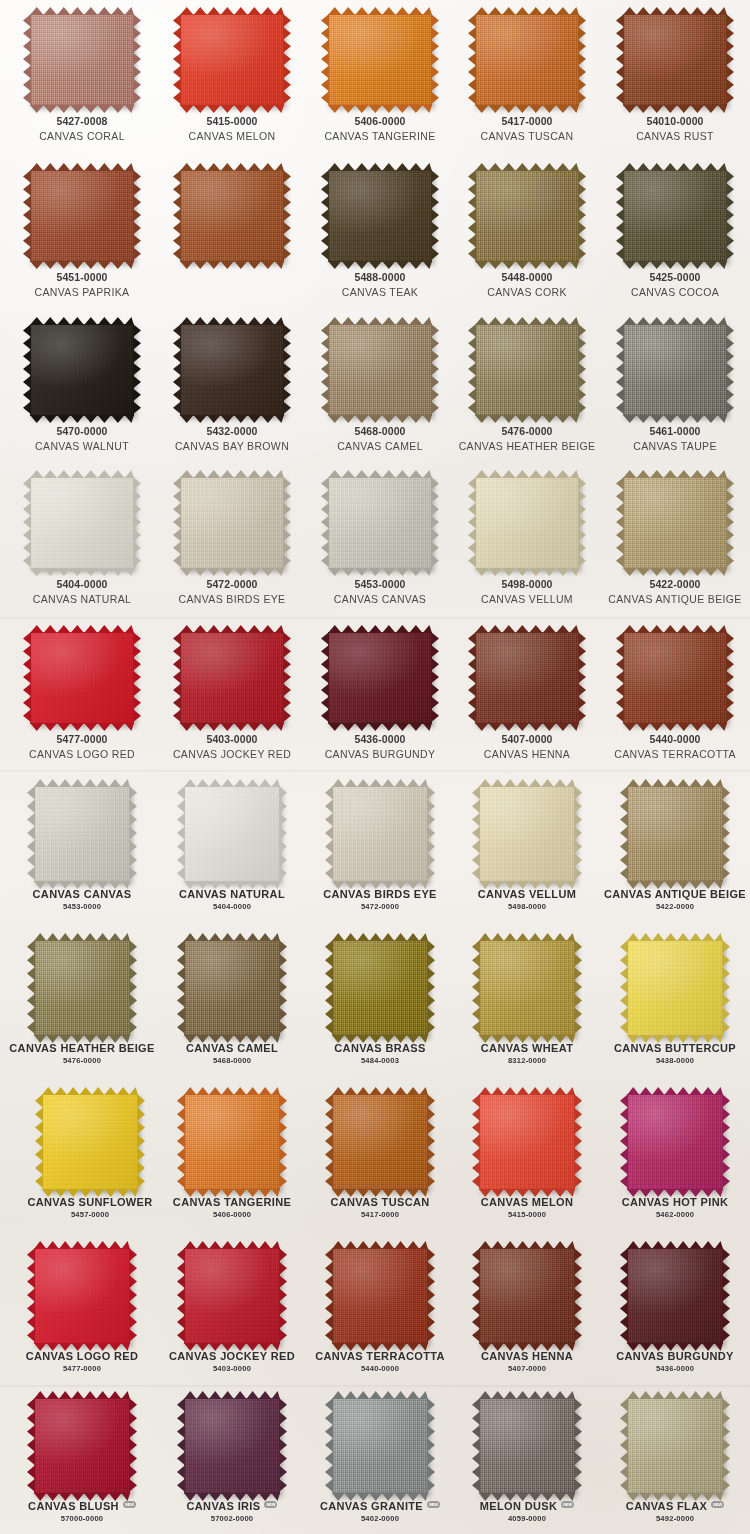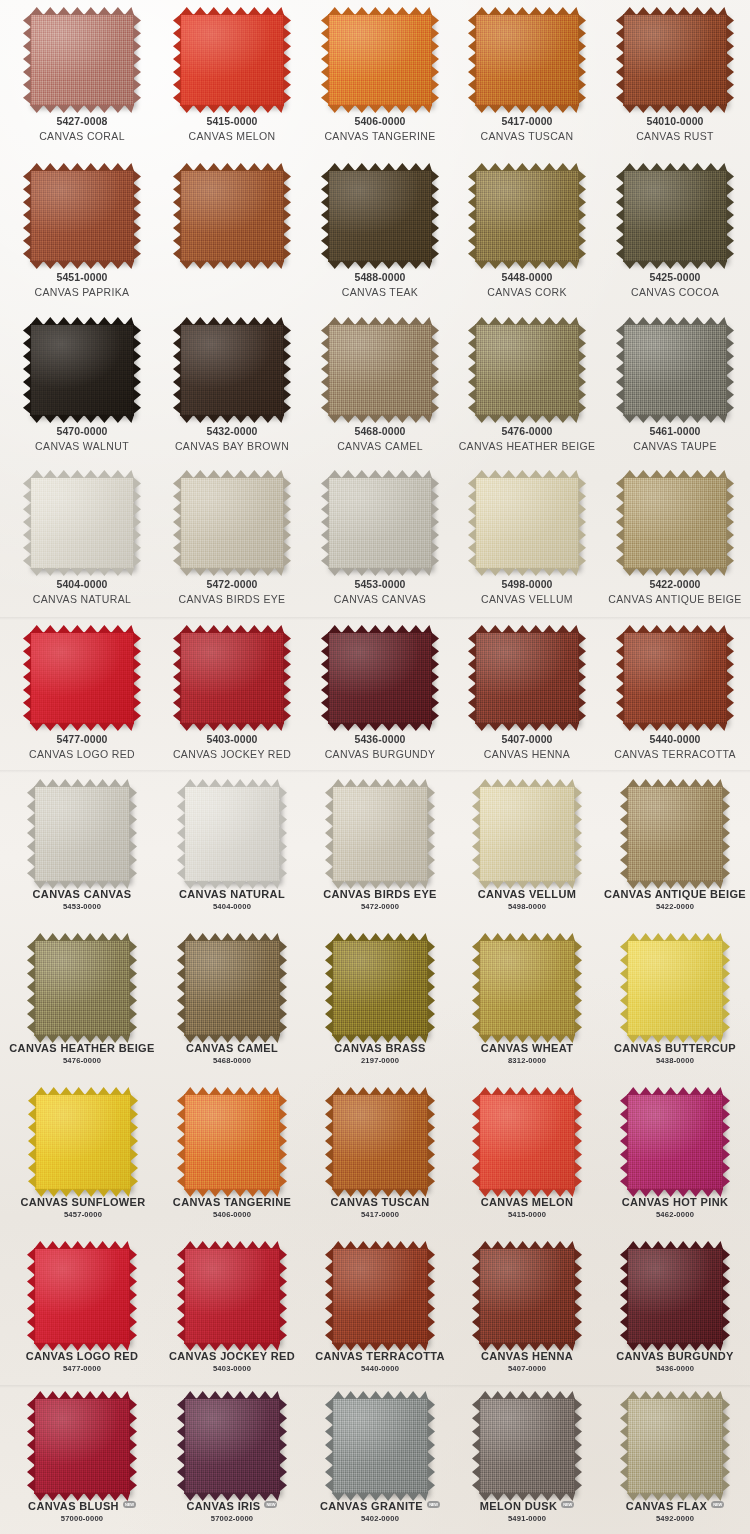--- a/index.html
+++ b/index.html
@@ -513,21 +513,21 @@
         <div class="cell" style="position: absolute; left: 305px; width: 150px;">
           <div class="sw-wrap" style="width: 96px; height: 96px; margin: 0px auto;">
             <div class="swatch" style="position: absolute; inset: 0px; background: rgb(139, 119, 36);"></div>
             <div style="position: absolute; background: rgb(139, 119, 36); left: 0px; width: 96px; height: 8px; top: -7px; clip-path: polygon(0px 100%, 0px 100%, 6.5% 0px, 13% 100%, 19.5% 0px, 26% 100%, 32.5% 0px, 39% 100%, 45.5% 0px, 52% 100%, 58.5% 0px, 65% 100%, 71.5% 0px, 78% 100%, 84.5% 0px, 91% 100%, 97.5% 0px, 100% 100%); filter: brightness(0.82);"></div>
             <div style="position: absolute; background: rgb(139, 119, 36); left: 0px; width: 96px; height: 8px; bottom: -7px; clip-path: polygon(0px 0px, 6.5% 100%, 13% 0px, 19.5% 100%, 26% 0px, 32.5% 100%, 39% 0px, 45.5% 100%, 52% 0px, 58.5% 100%, 65% 0px, 71.5% 100%, 78% 0px, 84.5% 100%, 91% 0px, 97.5% 100%, 100% 0px); filter: brightness(0.82);"></div>
             <div style="position: absolute; background: rgb(139, 119, 36); top: 0px; height: 96px; width: 8px; left: -7px; clip-path: polygon(100% 0px, 0px 7%, 100% 14%, 0px 21%, 100% 28%, 0px 35%, 100% 42%, 0px 49%, 100% 56%, 0px 63%, 100% 70%, 0px 77%, 100% 84%, 0px 91%, 100% 98%, 100% 100%); filter: brightness(0.82);"></div>
             <div style="position: absolute; background: rgb(139, 119, 36); top: 0px; height: 96px; width: 8px; right: -7px; clip-path: polygon(0px 0px, 100% 7%, 0px 14%, 100% 21%, 0px 28%, 100% 35%, 0px 42%, 100% 49%, 0px 56%, 100% 63%, 0px 70%, 100% 77%, 0px 84%, 100% 91%, 0px 98%, 0px 100%); filter: brightness(0.82);"></div>
           </div>
           <div class="lbl">
             <div class="name"><span class="nm-line">CANVAS BRASS</span></div>
-            <div class="code">2197-0000</div>
+            <div class="code">5484-0003</div>
           </div>
         </div>
         <div class="cell" style="position: absolute; left: 452px; width: 150px;">
           <div class="sw-wrap" style="width: 96px; height: 96px; margin: 0px auto;">
             <div class="swatch" style="position: absolute; inset: 0px; background: rgb(181, 154, 63);"></div>
             <div style="position: absolute; background: rgb(181, 154, 63); left: 0px; width: 96px; height: 8px; top: -7px; clip-path: polygon(0px 100%, 0px 100%, 6.5% 0px, 13% 100%, 19.5% 0px, 26% 100%, 32.5% 0px, 39% 100%, 45.5% 0px, 52% 100%, 58.5% 0px, 65% 100%, 71.5% 0px, 78% 100%, 84.5% 0px, 91% 100%, 97.5% 0px, 100% 100%); filter: brightness(0.82);"></div>
             <div style="position: absolute; background: rgb(181, 154, 63); left: 0px; width: 96px; height: 8px; bottom: -7px; clip-path: polygon(0px 0px, 6.5% 100%, 13% 0px, 19.5% 100%, 26% 0px, 32.5% 100%, 39% 0px, 45.5% 100%, 52% 0px, 58.5% 100%, 65% 0px, 71.5% 100%, 78% 0px, 84.5% 100%, 91% 0px, 97.5% 100%, 100% 0px); filter: brightness(0.82);"></div>
             <div style="position: absolute; background: rgb(181, 154, 63); top: 0px; height: 96px; width: 8px; left: -7px; clip-path: polygon(100% 0px, 0px 7%, 100% 14%, 0px 21%, 100% 28%, 0px 35%, 100% 42%, 0px 49%, 100% 56%, 0px 63%, 100% 70%, 0px 77%, 100% 84%, 0px 91%, 100% 98%, 100% 100%); filter: brightness(0.82);"></div>
             <div style="position: absolute; background: rgb(181, 154, 63); top: 0px; height: 96px; width: 8px; right: -7px; clip-path: polygon(0px 0px, 100% 7%, 0px 14%, 100% 21%, 0px 28%, 100% 35%, 0px 42%, 100% 49%, 0px 56%, 100% 63%, 0px 70%, 100% 77%, 0px 84%, 100% 91%, 0px 98%, 0px 100%); filter: brightness(0.82);"></div>
           </div>
@@ -544,21 +544,21 @@
             <div style="position: absolute; background: rgb(239, 216, 79); top: 0px; height: 96px; width: 8px; left: -7px; clip-path: polygon(100% 0px, 0px 7%, 100% 14%, 0px 21%, 100% 28%, 0px 35%, 100% 42%, 0px 49%, 100% 56%, 0px 63%, 100% 70%, 0px 77%, 100% 84%, 0px 91%, 100% 98%, 100% 100%); filter: brightness(0.82);"></div>
             <div style="position: absolute; background: rgb(239, 216, 79); top: 0px; height: 96px; width: 8px; right: -7px; clip-path: polygon(0px 0px, 100% 7%, 0px 14%, 100% 21%, 0px 28%, 100% 35%, 0px 42%, 100% 49%, 0px 56%, 100% 63%, 0px 70%, 100% 77%, 0px 84%, 100% 91%, 0px 98%, 0px 100%); filter: brightness(0.82);"></div>
           </div>
           <div class="lbl">
             <div class="name"><span class="nm-line">CANVAS BUTTERCUP</span></div>
             <div class="code">5438-0000</div>
           </div>
         </div>
       </div>
       <div class="row bot" style="position: absolute; left: 0px; right: 0px; top: 1094px;">
-        <div class="cell" style="position: absolute; left: 8px; width: 150px;">
+        <div class="cell" style="position: absolute; left: 15px; width: 150px;">
           <div class="sw-wrap" style="width: 96px; height: 96px; margin: 0px auto;">
             <div class="swatch" style="position: absolute; inset: 0px; background: rgb(242, 204, 35);"></div>
             <div style="position: absolute; background: rgb(242, 204, 35); left: 0px; width: 96px; height: 8px; top: -7px; clip-path: polygon(0px 100%, 0px 100%, 6.5% 0px, 13% 100%, 19.5% 0px, 26% 100%, 32.5% 0px, 39% 100%, 45.5% 0px, 52% 100%, 58.5% 0px, 65% 100%, 71.5% 0px, 78% 100%, 84.5% 0px, 91% 100%, 97.5% 0px, 100% 100%); filter: brightness(0.82);"></div>
             <div style="position: absolute; background: rgb(242, 204, 35); left: 0px; width: 96px; height: 8px; bottom: -7px; clip-path: polygon(0px 0px, 6.5% 100%, 13% 0px, 19.5% 100%, 26% 0px, 32.5% 100%, 39% 0px, 45.5% 100%, 52% 0px, 58.5% 100%, 65% 0px, 71.5% 100%, 78% 0px, 84.5% 100%, 91% 0px, 97.5% 100%, 100% 0px); filter: brightness(0.82);"></div>
             <div style="position: absolute; background: rgb(242, 204, 35); top: 0px; height: 96px; width: 8px; left: -7px; clip-path: polygon(100% 0px, 0px 7%, 100% 14%, 0px 21%, 100% 28%, 0px 35%, 100% 42%, 0px 49%, 100% 56%, 0px 63%, 100% 70%, 0px 77%, 100% 84%, 0px 91%, 100% 98%, 100% 100%); filter: brightness(0.82);"></div>
             <div style="position: absolute; background: rgb(242, 204, 35); top: 0px; height: 96px; width: 8px; right: -7px; clip-path: polygon(0px 0px, 100% 7%, 0px 14%, 100% 21%, 0px 28%, 100% 35%, 0px 42%, 100% 49%, 0px 56%, 100% 63%, 0px 70%, 100% 77%, 0px 84%, 100% 91%, 0px 98%, 0px 100%); filter: brightness(0.82);"></div>
           </div>
           <div class="lbl">
             <div class="name"><span class="nm-line">CANVAS SUNFLOWER</span></div>
             <div class="code">5457-0000</div>
@@ -727,21 +727,21 @@
         <div class="cell" style="position: absolute; left: 452px; width: 150px;">
           <div class="sw-wrap" style="width: 96px; height: 96px; margin: 0px auto;">
             <div class="swatch" style="position: absolute; inset: 0px; background: rgb(122, 111, 104);"></div>
             <div style="position: absolute; background: rgb(122, 111, 104); left: 0px; width: 96px; height: 8px; top: -7px; clip-path: polygon(0px 100%, 0px 100%, 6.5% 0px, 13% 100%, 19.5% 0px, 26% 100%, 32.5% 0px, 39% 100%, 45.5% 0px, 52% 100%, 58.5% 0px, 65% 100%, 71.5% 0px, 78% 100%, 84.5% 0px, 91% 100%, 97.5% 0px, 100% 100%); filter: brightness(0.82);"></div>
             <div style="position: absolute; background: rgb(122, 111, 104); left: 0px; width: 96px; height: 8px; bottom: -7px; clip-path: polygon(0px 0px, 6.5% 100%, 13% 0px, 19.5% 100%, 26% 0px, 32.5% 100%, 39% 0px, 45.5% 100%, 52% 0px, 58.5% 100%, 65% 0px, 71.5% 100%, 78% 0px, 84.5% 100%, 91% 0px, 97.5% 100%, 100% 0px); filter: brightness(0.82);"></div>
             <div style="position: absolute; background: rgb(122, 111, 104); top: 0px; height: 96px; width: 8px; left: -7px; clip-path: polygon(100% 0px, 0px 7%, 100% 14%, 0px 21%, 100% 28%, 0px 35%, 100% 42%, 0px 49%, 100% 56%, 0px 63%, 100% 70%, 0px 77%, 100% 84%, 0px 91%, 100% 98%, 100% 100%); filter: brightness(0.82);"></div>
             <div style="position: absolute; background: rgb(122, 111, 104); top: 0px; height: 96px; width: 8px; right: -7px; clip-path: polygon(0px 0px, 100% 7%, 0px 14%, 100% 21%, 0px 28%, 100% 35%, 0px 42%, 100% 49%, 0px 56%, 100% 63%, 0px 70%, 100% 77%, 0px 84%, 100% 91%, 0px 98%, 0px 100%); filter: brightness(0.82);"></div>
           </div>
           <div class="lbl">
             <div class="name"><span class="nm-line">MELON DUSK</span><span class="badge"><s>NEW</s></span></div>
-            <div class="code">5491-0000</div>
+            <div class="code">4059-0000</div>
           </div>
         </div>
         <div class="cell" style="position: absolute; left: 600px; width: 150px;">
           <div class="sw-wrap" style="width: 96px; height: 96px; margin: 0px auto;">
             <div class="swatch" style="position: absolute; inset: 0px; background: rgb(181, 171, 135);"></div>
             <div style="position: absolute; background: rgb(181, 171, 135); left: 0px; width: 96px; height: 8px; top: -7px; clip-path: polygon(0px 100%, 0px 100%, 6.5% 0px, 13% 100%, 19.5% 0px, 26% 100%, 32.5% 0px, 39% 100%, 45.5% 0px, 52% 100%, 58.5% 0px, 65% 100%, 71.5% 0px, 78% 100%, 84.5% 0px, 91% 100%, 97.5% 0px, 100% 100%); filter: brightness(0.82);"></div>
             <div style="position: absolute; background: rgb(181, 171, 135); left: 0px; width: 96px; height: 8px; bottom: -7px; clip-path: polygon(0px 0px, 6.5% 100%, 13% 0px, 19.5% 100%, 26% 0px, 32.5% 100%, 39% 0px, 45.5% 100%, 52% 0px, 58.5% 100%, 65% 0px, 71.5% 100%, 78% 0px, 84.5% 100%, 91% 0px, 97.5% 100%, 100% 0px); filter: brightness(0.82);"></div>
             <div style="position: absolute; background: rgb(181, 171, 135); top: 0px; height: 96px; width: 8px; left: -7px; clip-path: polygon(100% 0px, 0px 7%, 100% 14%, 0px 21%, 100% 28%, 0px 35%, 100% 42%, 0px 49%, 100% 56%, 0px 63%, 100% 70%, 0px 77%, 100% 84%, 0px 91%, 100% 98%, 100% 100%); filter: brightness(0.82);"></div>
             <div style="position: absolute; background: rgb(181, 171, 135); top: 0px; height: 96px; width: 8px; right: -7px; clip-path: polygon(0px 0px, 100% 7%, 0px 14%, 100% 21%, 0px 28%, 100% 35%, 0px 42%, 100% 49%, 0px 56%, 100% 63%, 0px 70%, 100% 77%, 0px 84%, 100% 91%, 0px 98%, 0px 100%); filter: brightness(0.82);"></div>
           </div>

